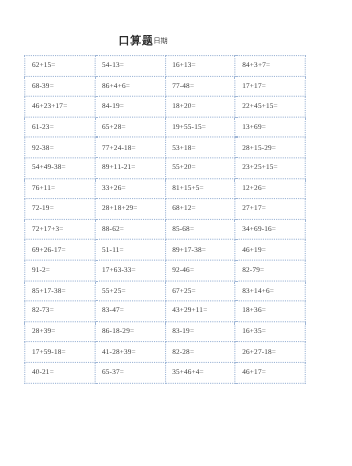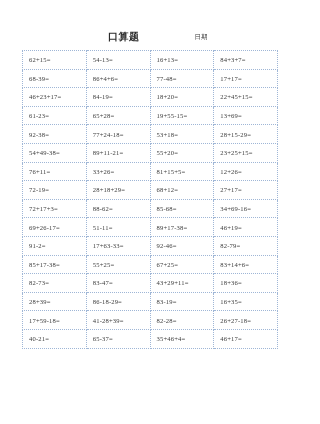--- a/index.html
+++ b/index.html
@@ -36,21 +36,20 @@
     font-size: 10px;
     font-weight: bold;
     letter-spacing: 0.5px;
     white-space: nowrap;
     margin-left: 86px;
     font-family: "DejaVu Sans", "Liberation Sans", sans-serif;
   }
   .date-label {
     font-size: 6.5px;
     white-space: nowrap;
-    margin-left: 55px;
     color: #3a3a3a;
     font-family: "DejaVu Sans", "Liberation Sans", sans-serif;
   }
 
   
   .sheet {
     position: absolute;
     top: 50px;
     left: 22px;
     width: 256px;

